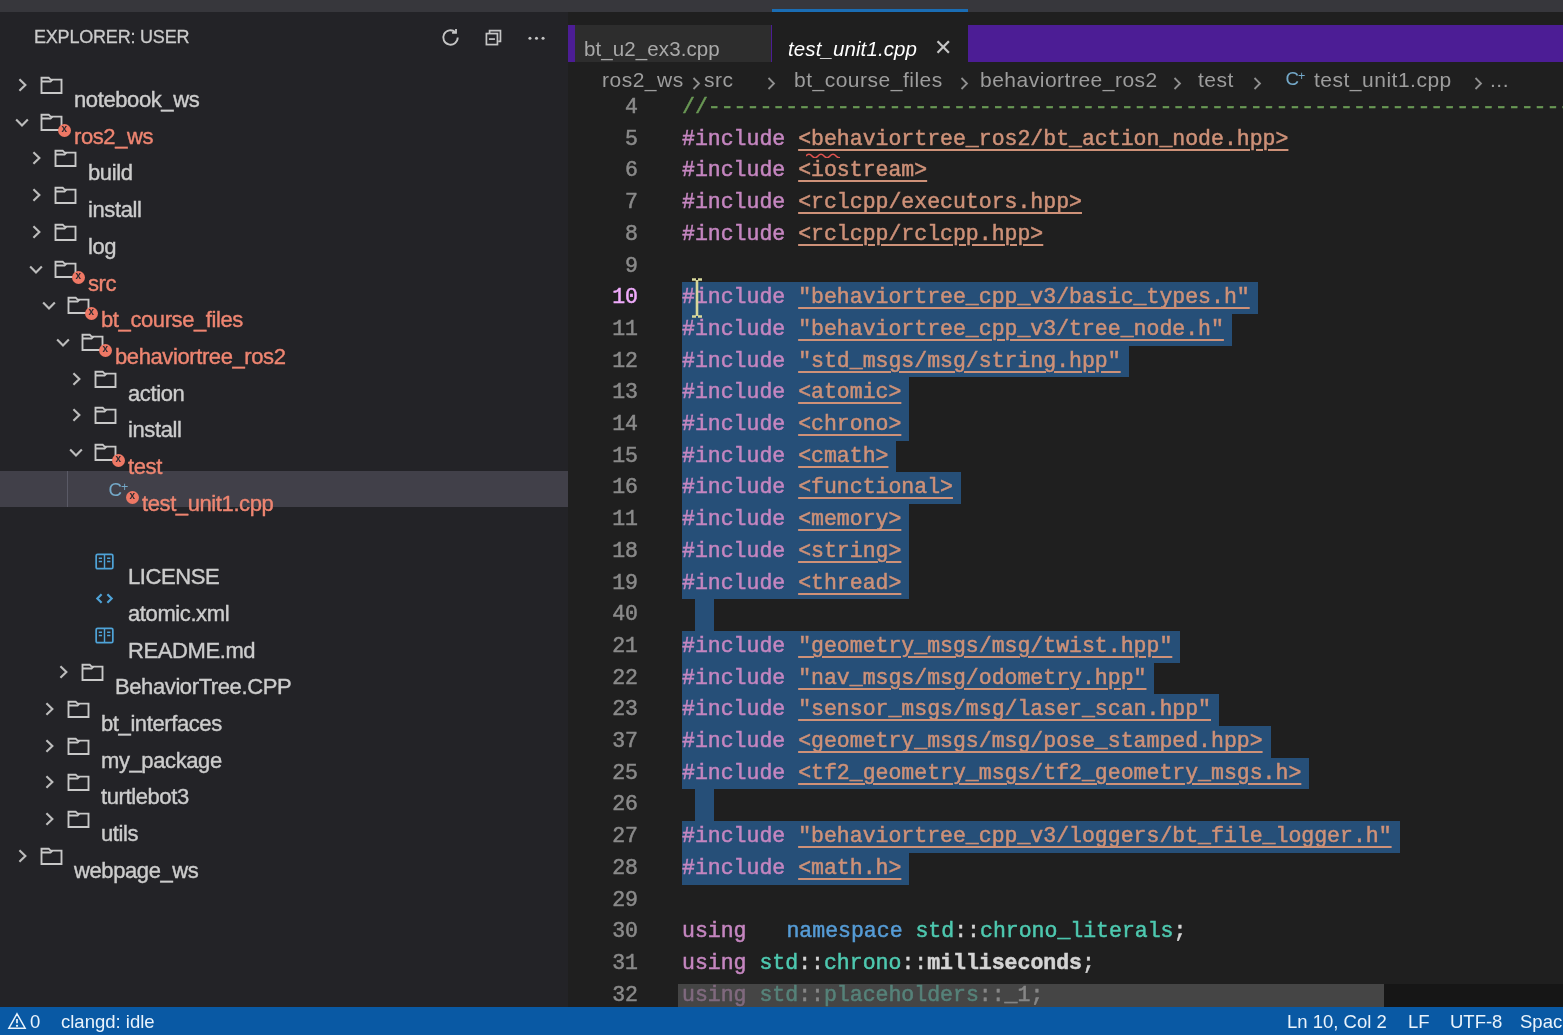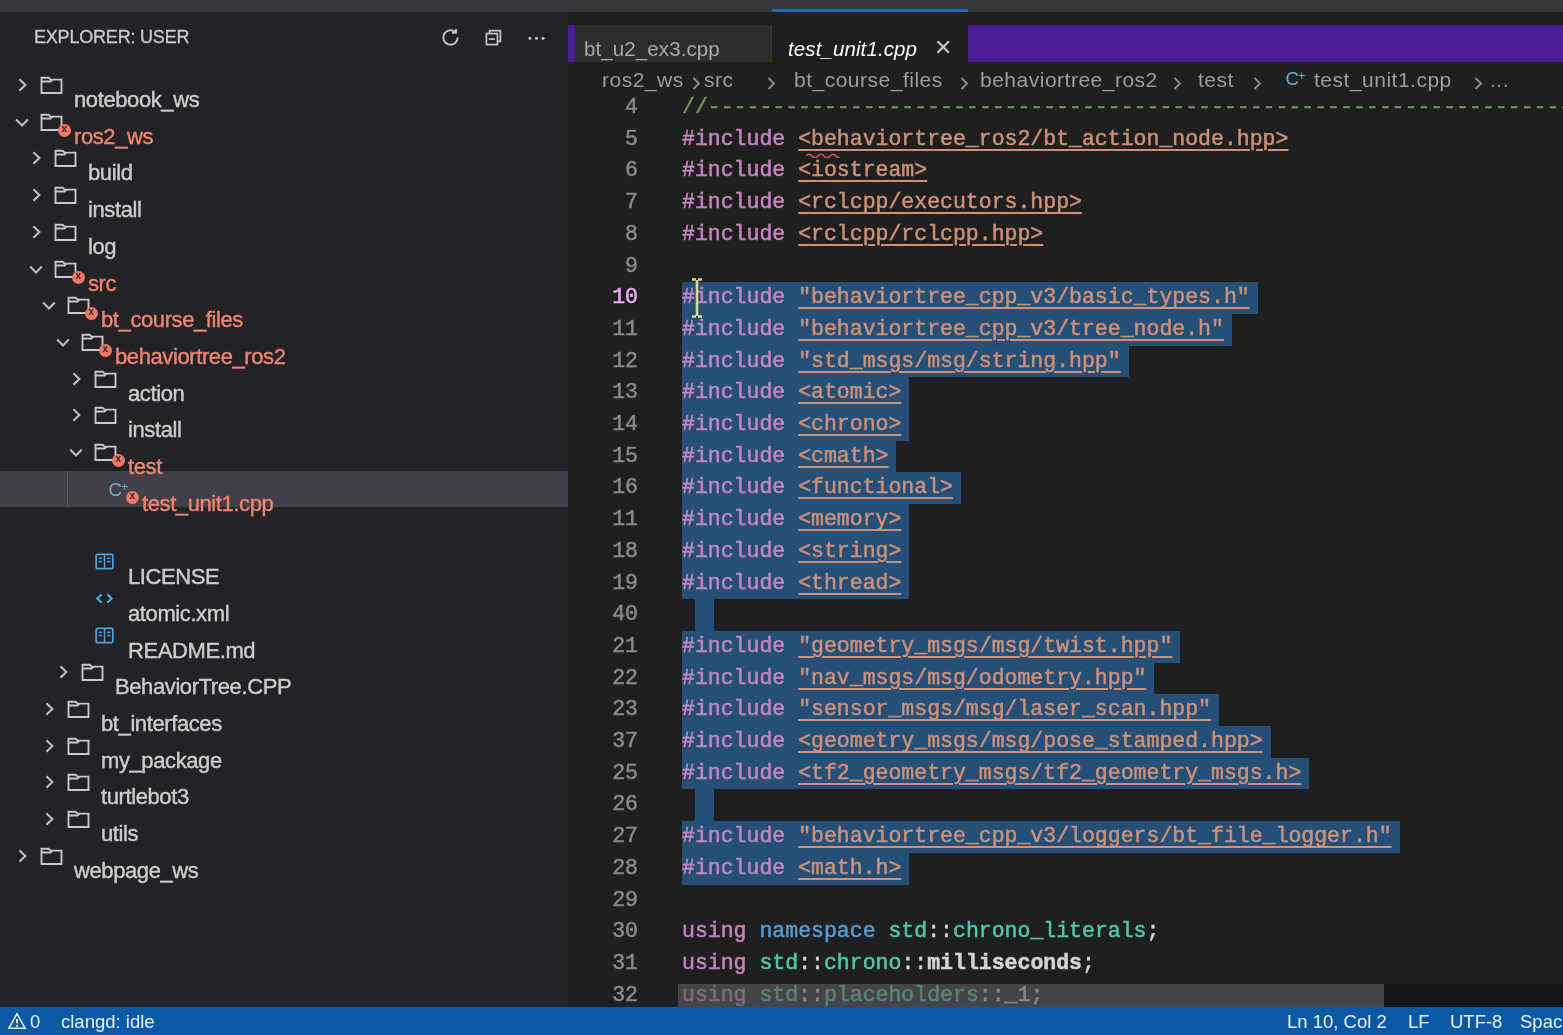--- a/index.html
+++ b/index.html
@@ -25,21 +25,21 @@
   #crumbs > span{position:absolute;top:6px;font-size:21px;color:#9d9d9d;letter-spacing:0.5px;white-space:pre;}
   .ln{position:absolute;left:0;width:995px;height:32px;-webkit-text-stroke:0.5px currentColor;font-family:"Liberation Mono",monospace;
       font-size:21.5px;line-height:31.7px;white-space:pre;}
   .ln .n{position:absolute;left:0;width:70px;text-align:right;color:#8a8a8a;}
   .ln .c{position:absolute;left:114px;color:#d4d4d4;}
   .sel{background:#264f78;padding-right:8px;}
   .pink{color:#c586c0;}
   .org{color:#ce9178;}
   .u{text-decoration:underline;text-decoration-thickness:2px;text-underline-offset:3.5px;}
   .grn{color:#6a9955;}
-  .blu{color:#569cd6;}
+  .blu{color:#569cd6;margin-left:27px;}
   .teal{color:#4ec9b0;}
   .wht{color:#d4d4d4;}
 </style></head>
 <body>
 <div id="strip" class="abs"></div>
 <div id="side" class="abs">
   <div id="sidehdr" class="abs">EXPLORER: USER</div>
   <span class="abs" style="left:440px;top:15px"><svg width="21" height="21" viewBox="0 0 16 16">
         <path d="M13.5 8a5.5 5.5 0 1 1-1.8-4.1" fill="none" stroke="#c5c5c5" stroke-width="1.4"></path>
         <path d="M12.2 1.5v3h-3" fill="none" stroke="#c5c5c5" stroke-width="1.4"></path>

